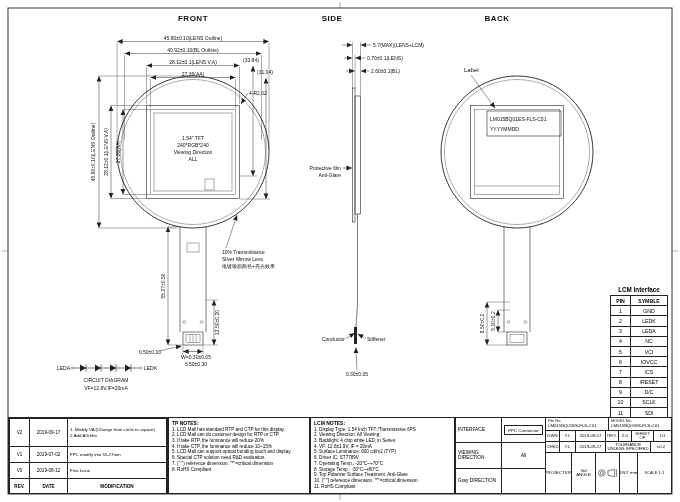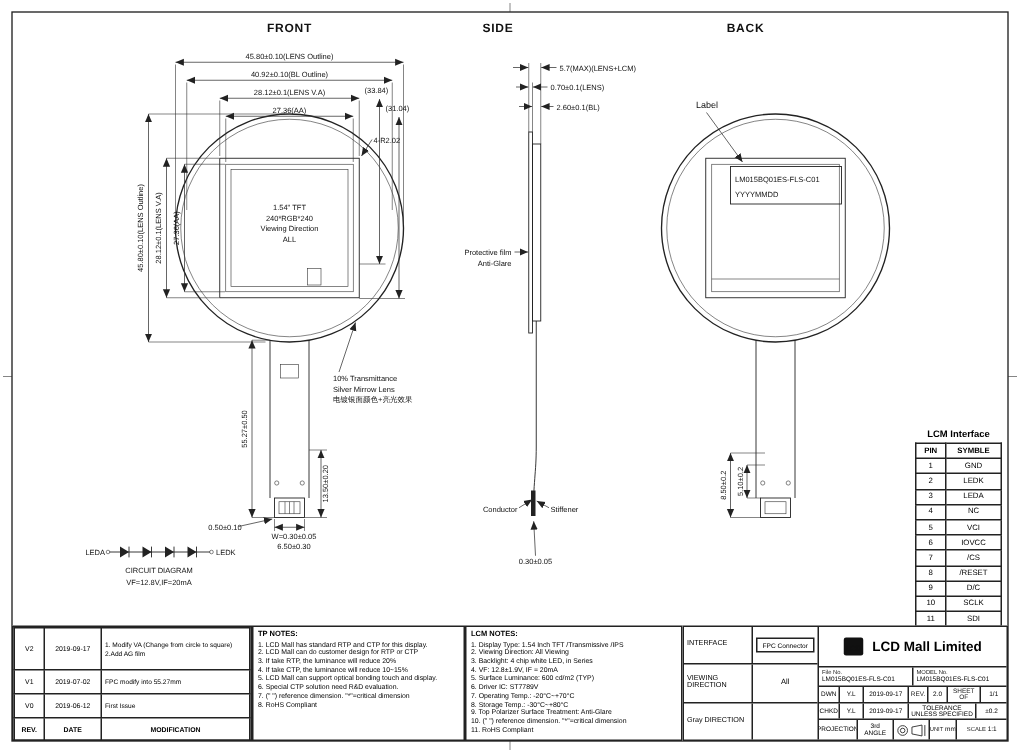--- a/index.html
+++ b/index.html
@@ -419,27 +419,20 @@
     <div class="tb-row">
       <div class="tb-label">VIEWING DIRECTION</div>
       <div class="tb-val">All</div>
     </div>
     <div class="tb-row">
       <div class="tb-label">Gray DIRECTION</div>
       <div class="tb-val"></div>
     </div>
   </div>
   <div class="tb-right">
-    <div class="tb-logo">
-      <svg width="15" height="14" viewBox="0 0 15 14">
-        <rect x="0.5" y="1" width="13" height="12" rx="1.5" fill="#111"></rect>
-        <text x="7" y="9.8" font-size="5" font-weight="bold" fill="#fff" text-anchor="middle">LCD</text>
-      </svg>
-      <span class="company">LCD Mall Limited</span>
-    </div>
     <div class="tb-files">
       <div class="tb-file">
         <i class="tb-tiny">File No.</i>
         <span class="tb-code">LM015BQ01ES-FLS-C01</span>
       </div>
       <div class="tb-file">
         <i class="tb-tiny">MODEL No.</i>
         <span class="tb-code">LM015BQ01ES-FLS-C01</span>
       </div>
     </div>

